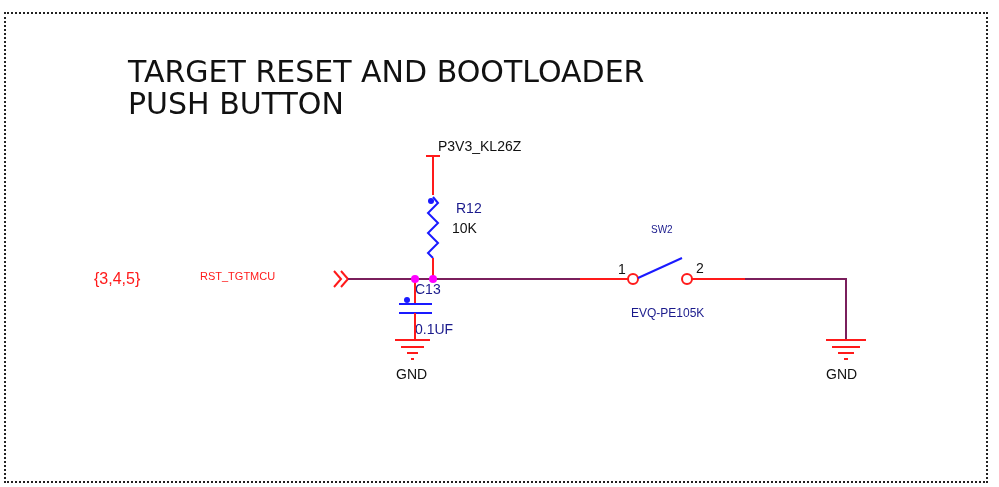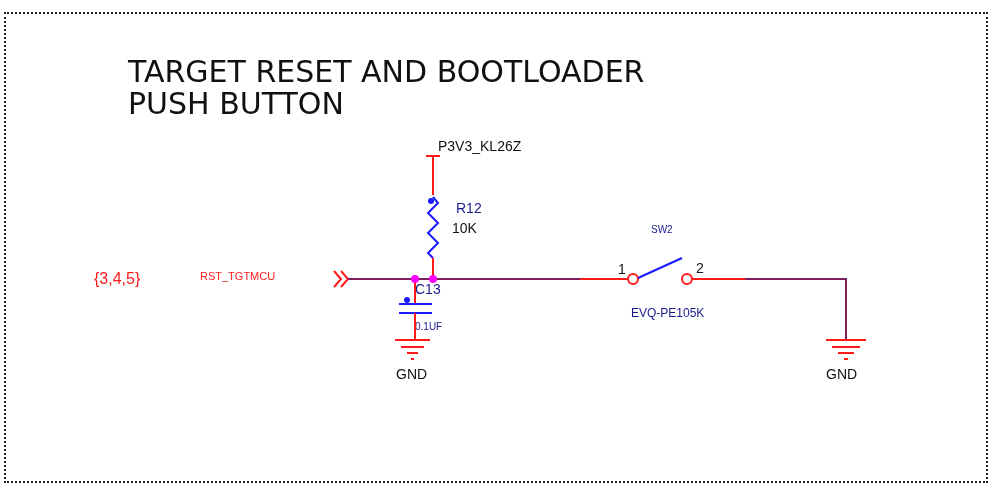--- a/index.html
+++ b/index.html
@@ -22,21 +22,21 @@
     <div>TARGET RESET AND BOOTLOADER</div>
     <div>PUSH BUTTON</div>
   </div>
 
   <div class="lbl red" style="left:94px; top:270px; font-size:16px;">{3,4,5}</div>
   <div class="lbl red" style="left:200px; top:270px; font-size:11px;">RST_TGTMCU</div>
   <div class="lbl black" style="left:438px; top:138px; font-size:14px;">P3V3_KL26Z</div>
   <div class="lbl navy" style="left:456px; top:200px; font-size:14px;text-align:right;">R12</div>
   <div class="lbl black" style="left:452px; top:220px; font-size:14px;">10K</div>
   <div class="lbl navy" style="left:415px; top:281px; font-size:14px;">C13</div>
-  <div class="lbl navy" style="left:415px; top:321px; font-size:10px;">0.1UF</div>
+  <div class="lbl navy" style="left:415px; top:321px; font-size:14px;">0.1UF</div>
   <div class="lbl black" style="left:396px; top:366px; font-size:14px;">GND</div>
   <div class="lbl navy" style="left:651px; top:224px; font-size:10px;">SW2</div>
   <div class="lbl navy" style="left:631px; top:306px; font-size:12px;">EVQ-PE105K</div>
   <div class="lbl black" style="left:618px; top:261px; font-size:14px;">1</div>
   <div class="lbl black" style="left:696px; top:260px; font-size:14px;">2</div>
   <div class="lbl black" style="left:826px; top:366px; font-size:14px;">GND</div>
 
   <svg width="999" height="487" style="position:absolute;left:0;top:0;">
 
     <g fill="none" stroke="#ff1a1a" stroke-width="2">

